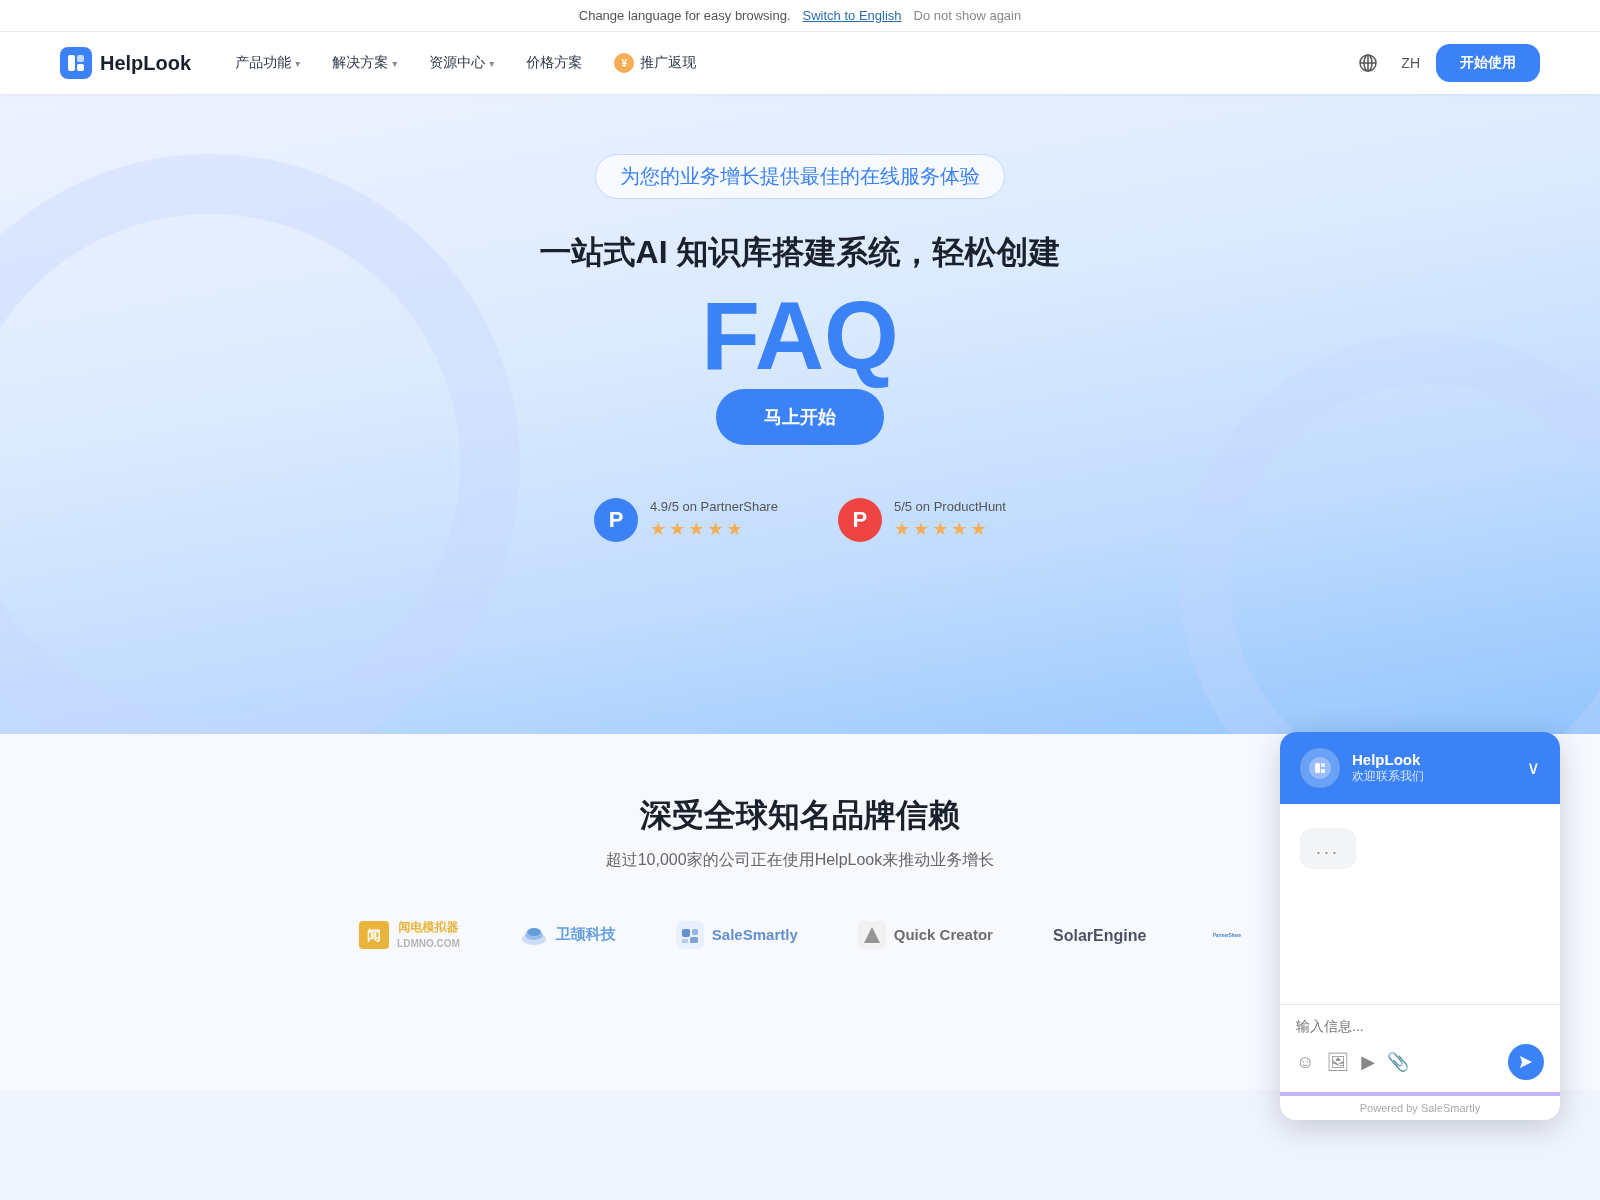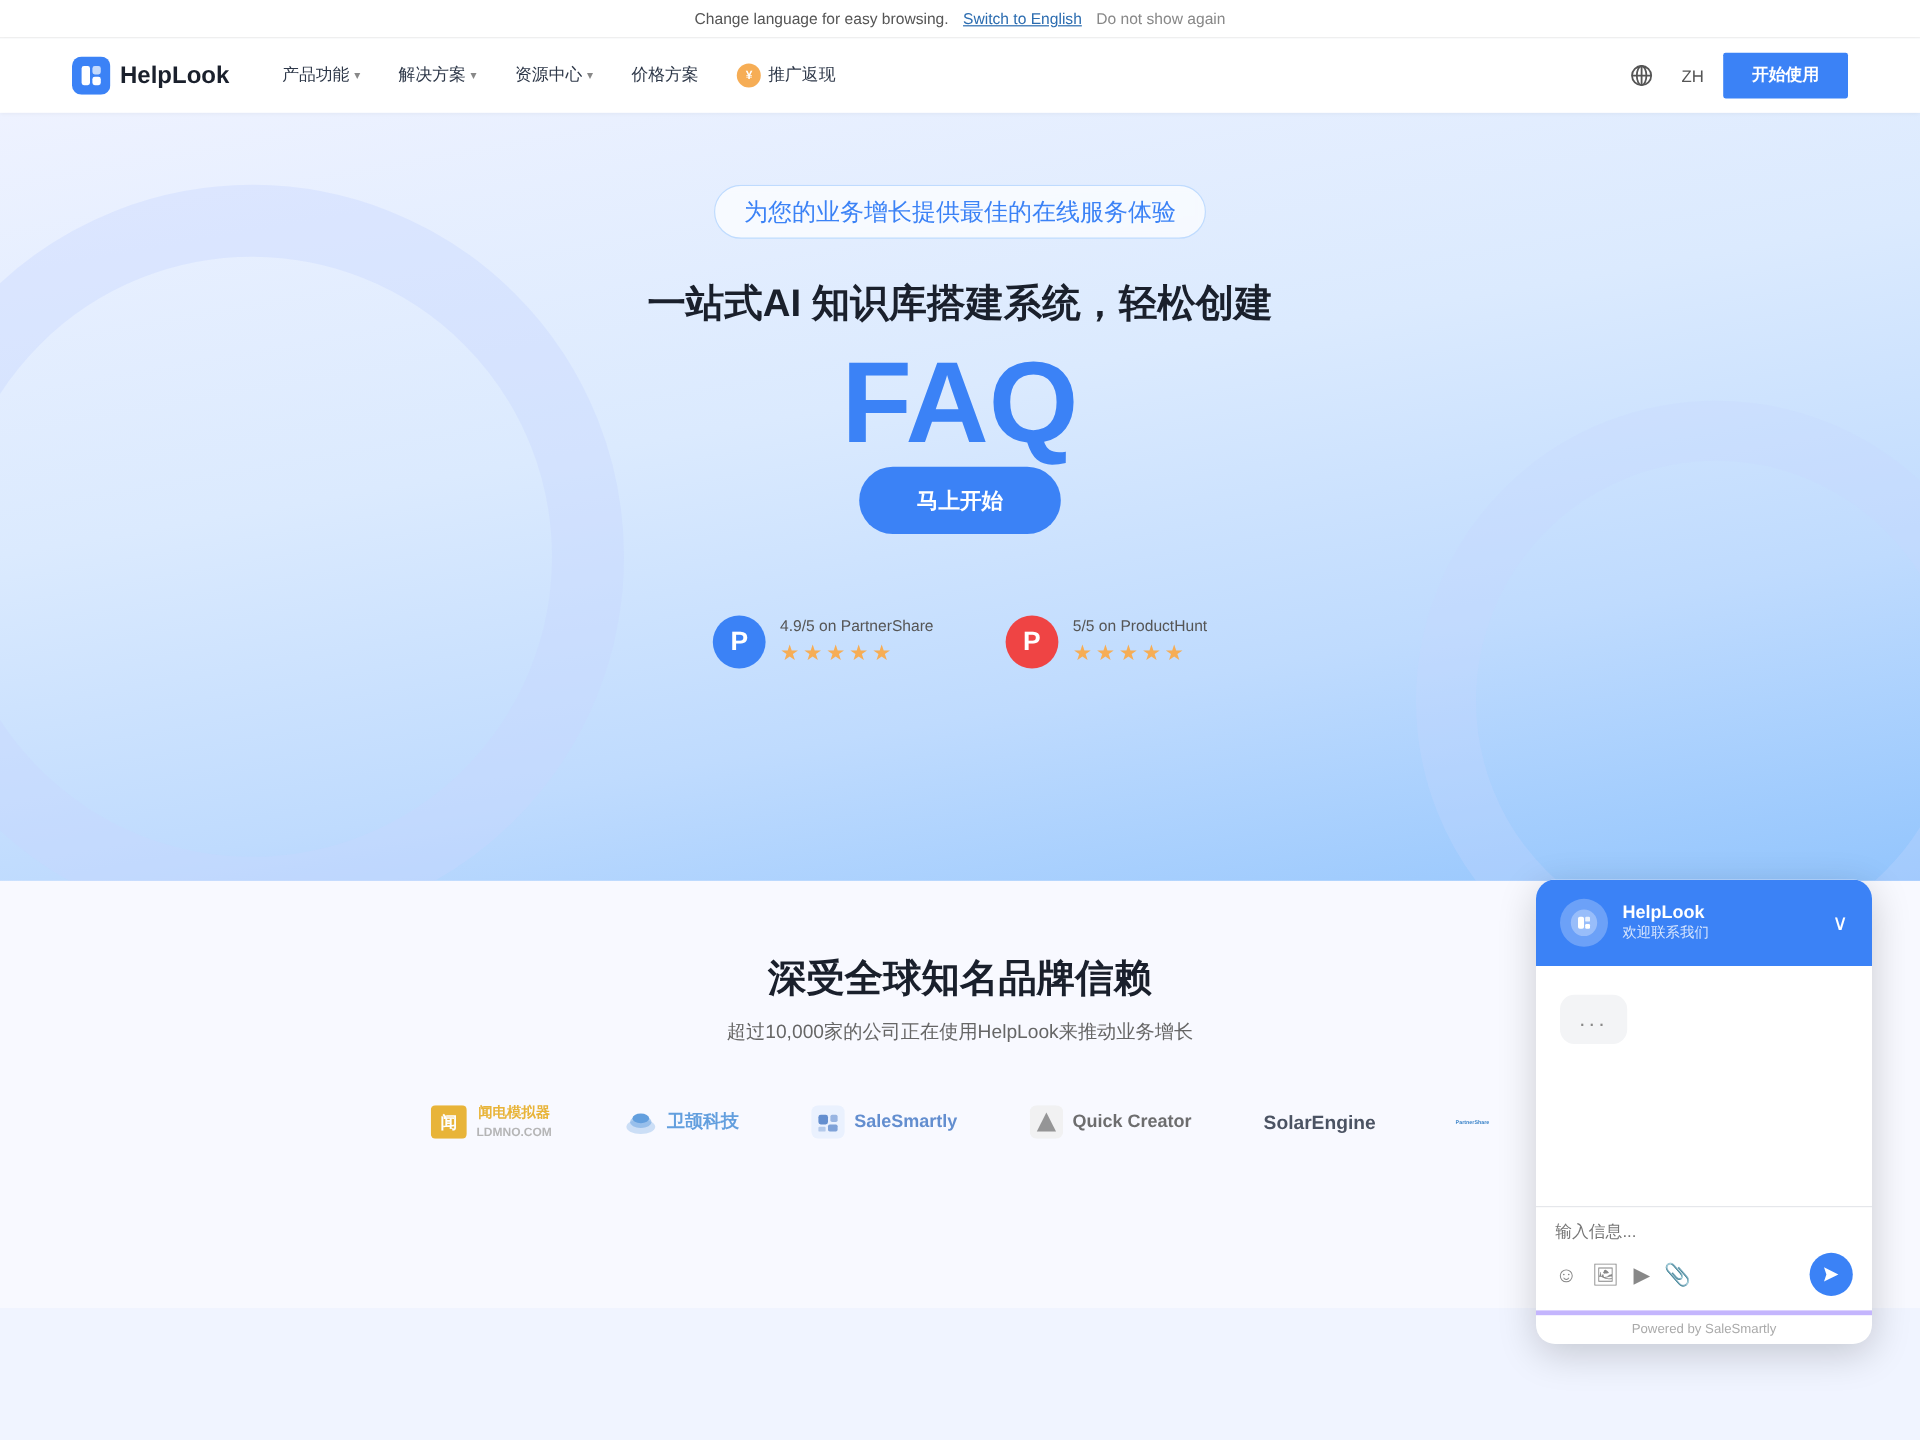--- a/index.html
+++ b/index.html
@@ -75,21 +75,21 @@
       gap: 24px;
       color: #555;
       font-size: 14px;
       cursor: pointer;
     }
     .btn-start {
       background: #3b82f6;
       color: #fff;
       border: none;
       padding: 10px 24px;
-      border-radius: 2px;
+      border-radius: 14px;
       font-size: 14px;
       font-weight: 600;
       cursor: pointer;
     }
     .promote-link {
       display: flex;
       align-items: center;
       gap: 6px;
       color: #2d3748;
       font-size: 14px;
@@ -167,21 +167,21 @@
     }
     .hero-cta {
       background: #3b82f6;
       color: #fff;
       border: none;
       padding: 16px 48px;
       border-radius: 32px;
       font-size: 18px;
       font-weight: 600;
       cursor: pointer;
-      margin-bottom: 60px;
+      margin-bottom: 45px;
       transition: background 0.2s;
     }
 
     
     .ratings {
       display: flex;
       align-items: center;
       gap: 60px;
       margin-top: 8px;
     }

